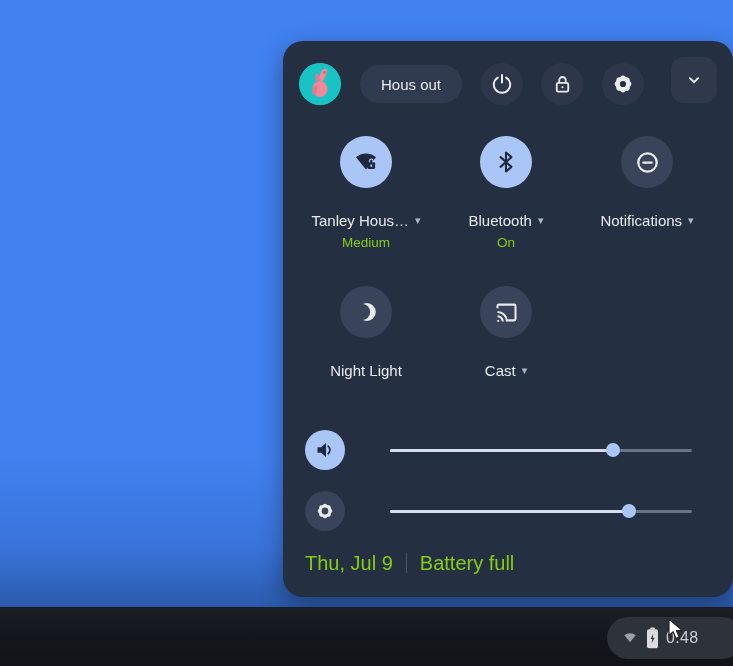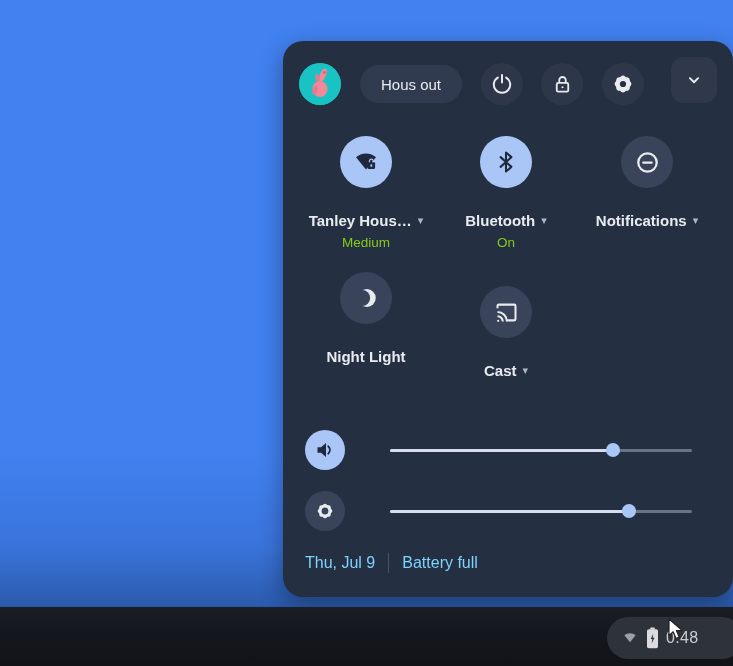--- a/index.html
+++ b/index.html
@@ -61,21 +61,20 @@
   .tile-circle {
     width:52px; height:52px; border-radius:50%; margin:0 auto;
     display:flex; align-items:center; justify-content:center;
   }
   .tile-circle.on  { background:#A9C6F7; }
   .tile-circle.off { background:#39435A; }
   .tile-label {
     margin-top:24px; color:#E9EBEF; font-size:15px;
     display:flex; align-items:center; justify-content:center; gap:6px;
     white-space:nowrap;
-    font-weight:bold;
   }
   .caret { color:#AEB6C4; font-size:11px; }
   .tile-sub { margin-top:6px; color:#84cc16; font-size:13.5px; }
   
   .slider-row { position:absolute; left:0; width:100%; height:40px; }
   .slider-iconbtn {
     position:absolute; left:22px; top:0; width:40px; height:40px; border-radius:50%;
     border:none; cursor:pointer; display:flex; align-items:center; justify-content:center;
   }
   .slider-iconbtn.on  { background:#A9C6F7; }
@@ -90,21 +89,21 @@
     background:#D7DDF0; border-radius:2px;
   }
   .slider .thumb {
     position:absolute; top:13px; width:14px; height:14px; margin-left:-7px;
     border-radius:50%; background:#A9C6F7;
   }
   
   .panel-footer {
     position:absolute; left:22px; top:510px; height:24px;
     display:flex; align-items:center; gap:13px;
-    color:#7dd3fc; font-size:16px;
+    color:#84cc16; font-size:20px;
   }
   .footer-divider { width:1px; height:20px; background:#4A5468; }
   svg { display:block; }
 </style>
 </head>
 <body>
 
 <div class="desktop"></div>
 
 <div class="panel">
@@ -202,21 +201,21 @@
           <line x1="8.2" y1="12" x2="15.8" y2="12"></line>
         </svg>
       </span>
     </div>
     <div class="tile-label">
       <span>Notifications</span>
       <span class="caret">▾</span>
     </div>
   </div>
 
-  <div class="tile" style="left:13px; top:231px;">
+  <div class="tile" style="left:13px; top:245px;">
     <div class="tile-circle off">
       <span>
         <svg width="26" height="26" viewBox="0 0 24 24">
           <circle cx="12.8" cy="12" r="8.2" fill="#E9EBEF"></circle>
           <circle cx="8.4" cy="12" r="7.4" fill="#39435A"></circle>
         </svg>
       </span>
     </div>
     <div class="tile-label">
       <span>Night Light</span>

